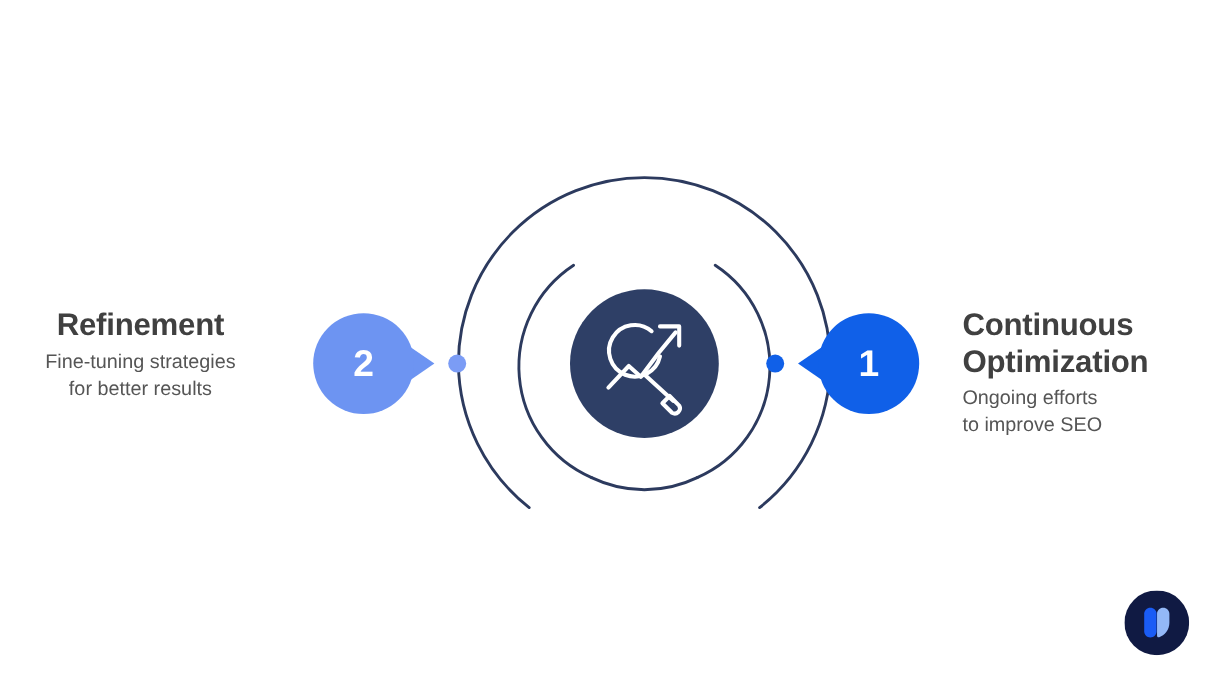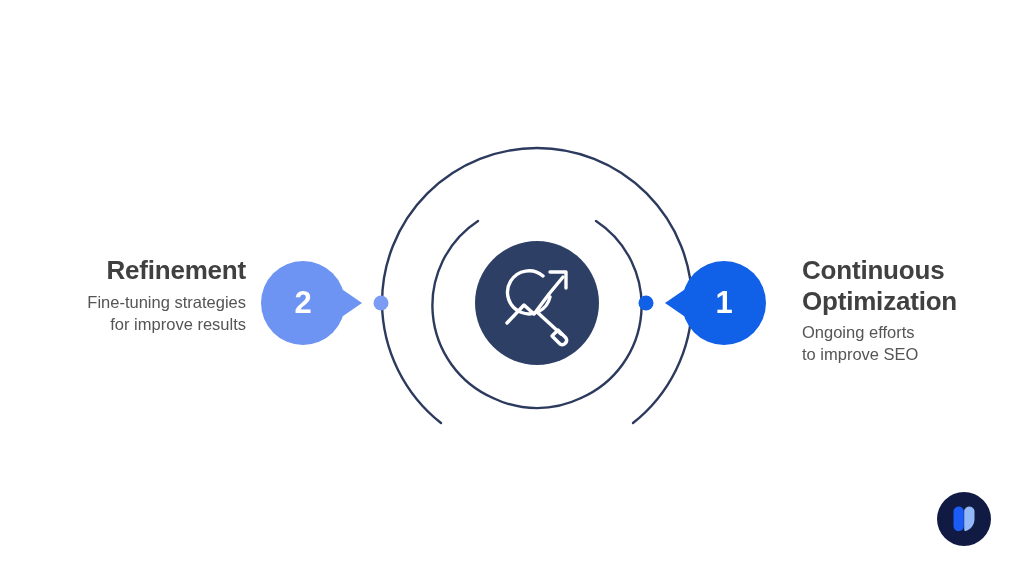--- a/index.html
+++ b/index.html
@@ -28,23 +28,23 @@
     width: 1024px;
     height: 576px;
   }
 
   
   .text-block {
     position: absolute;
     top: 255px;
   }
   .text-block.left {
-    left: 12px;
+    left: 0px;
     width: 234px;
-    text-align: right;
+    text-align: center;
   }
   .text-block.right {
     left: 802px;
     width: 230px;
     text-align: left;
   }
   .heading {
     font-size: 26px;
     font-weight: bold;
     color: #404040;
@@ -144,21 +144,21 @@
       <circle cx="724" cy="303" r="42" fill="#1060e8"></circle>
     </g>
   </svg>
 
   <div class="badge-num" id="badge-num-2">2</div>
   <div class="badge-num" id="badge-num-1">1</div>
 
   <div class="text-block left">
     <div class="heading">Refinement</div>
     <div class="subtext">Fine-tuning strategies
-for improve results</div>
+for better results</div>
   </div>
 
   <div class="text-block right">
     <div class="heading">Continuous
 Optimization</div>
     <div class="subtext">Ongoing efforts
 to improve SEO</div>
   </div>
 
   <svg id="logo" viewBox="0 0 54 54">

